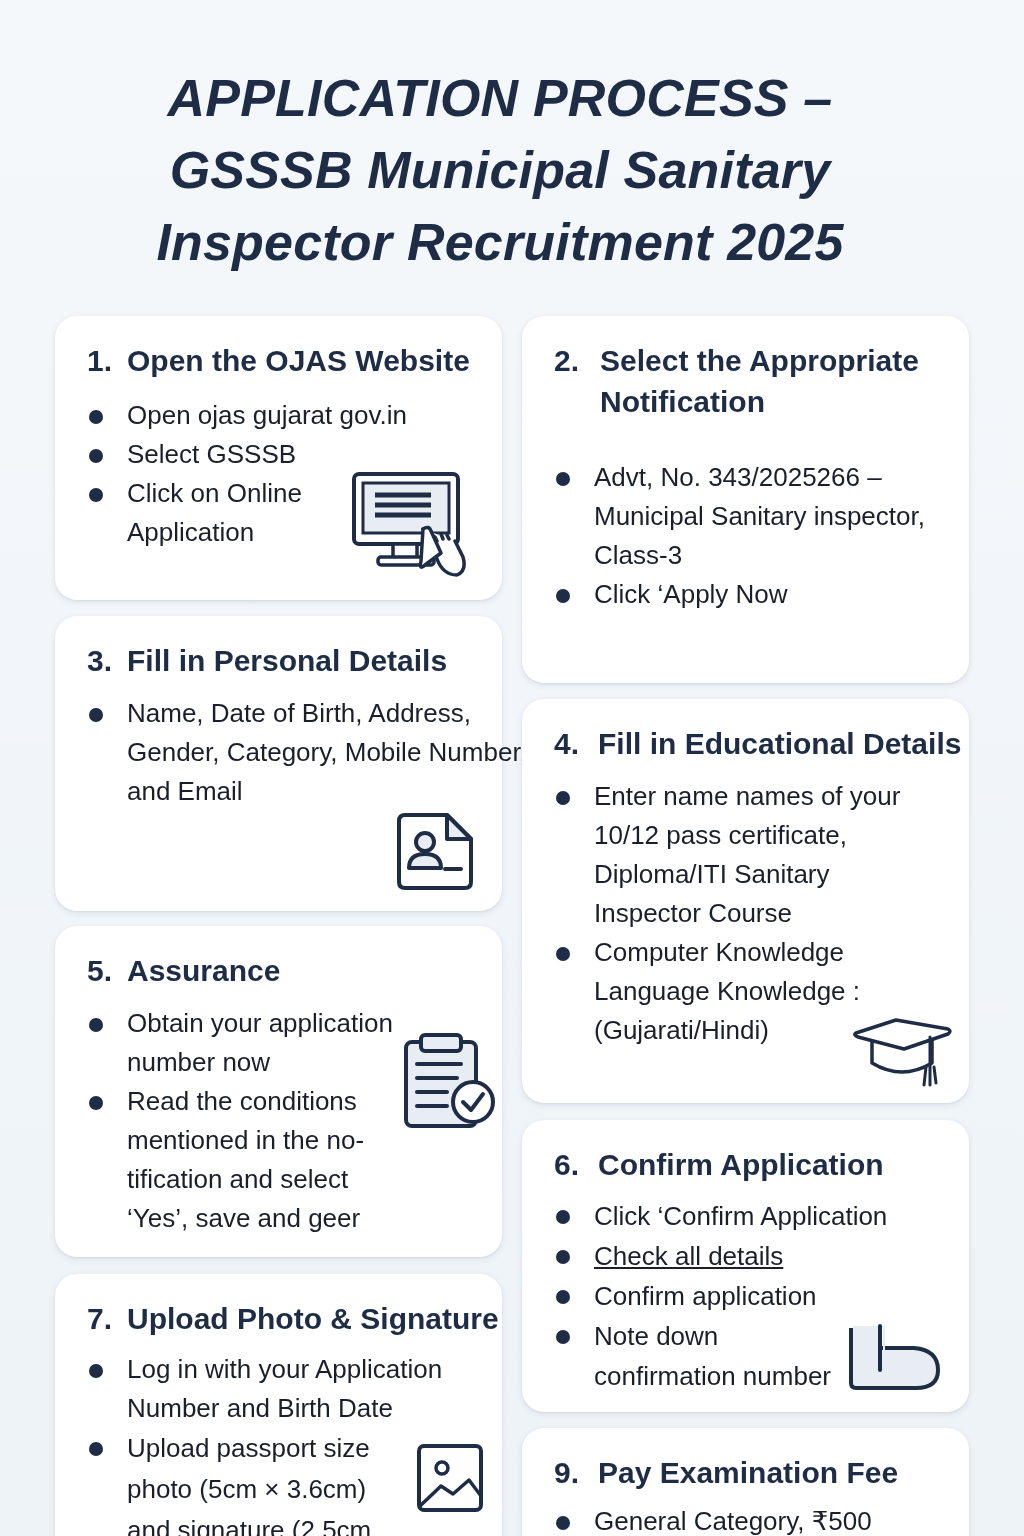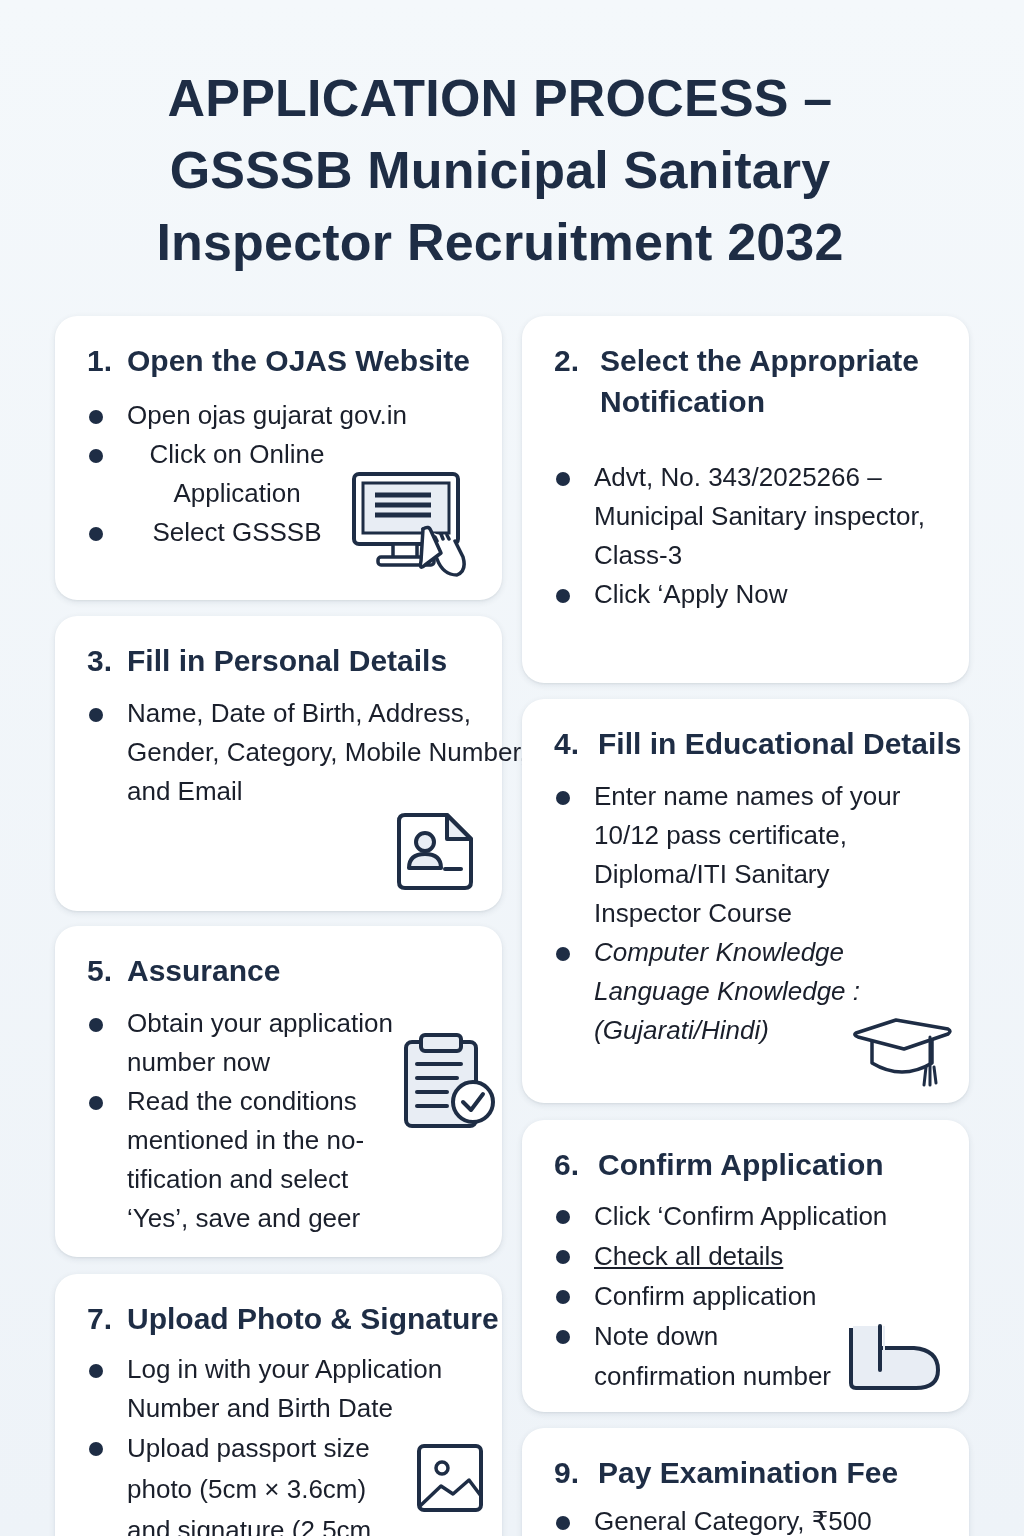--- a/index.html
+++ b/index.html
@@ -9,21 +9,21 @@
     font-family: "Liberation Sans", "DejaVu Sans", sans-serif;
     color: #1e2b3e;
   }
   .page { position: relative; width: 1024px; height: 1536px;
     background: linear-gradient(180deg, #f4f8fb 0%, #eef3f8 100%); }
   .title {
     position: absolute; left: 0; top: 62px; width: 1000px;
     text-align: center; font-weight: 700; font-size: 52px; line-height: 72px;
     color: #1e2d45; letter-spacing: 0.2px;
   }
-  .title div { white-space: nowrap; }
+  .title div { white-space: nowrap; font-style: italic; }
   .card {
     position: absolute; background: #ffffff; border-radius: 22px;
     box-shadow: 0 2px 6px rgba(30,45,69,0.10), 0 1px 2px rgba(30,45,69,0.06);
   }
   .card-head {
     position: absolute; left: 32px; top: 24px; right: 0;
     font-weight: 700; font-size: 30px; line-height: 41px; color: #1e2d45;
     display: flex; white-space: nowrap;
   }
   .card-head .num { width: 40px; flex: none; }
@@ -41,32 +41,32 @@
   .icon svg { display: block; }
 </style>
 </head>
 <body>
 
 <div class="page">
 
   <div class="title">
     <div>APPLICATION PROCESS –</div>
     <div>GSSSB Municipal Sanitary</div>
-    <div>Inspector Recruitment 2032</div>
+    <div>Inspector Recruitment 2025</div>
   </div>
 
   <div class="card" style="left:55px; top:316px; width:447px; height:284px;">
     <div class="card-head">
       <span class="num">1.</span>
       <span class="txt">Open the OJAS Website</span>
     </div>
-    <ul class="bullets" style="top:80px; width:260px;text-align:center;">
+    <ul class="bullets" style="top:80px; width:260px;">
       <li style="white-space:nowrap;">Open ojas gujarat gov.in</li>
+      <li>Select GSSSB</li>
       <li>Click on Online Application</li>
-      <li>Select GSSSB</li>
     </ul>
     <div class="icon" style="left:296px; top:155px;">
       <svg width="116" height="112" viewBox="0 0 116 112">
         <rect x="3" y="3" width="104" height="70" rx="5" fill="#fff" stroke="#1e2d45" stroke-width="4"></rect>
         <rect x="12" y="12" width="86" height="50" fill="#e8edf4" stroke="#1e2d45" stroke-width="3"></rect>
         <line x1="24" y1="24" x2="80" y2="24" stroke="#1e2d45" stroke-width="5"></line>
         <line x1="24" y1="34" x2="80" y2="34" stroke="#1e2d45" stroke-width="5"></line>
         <line x1="24" y1="44" x2="80" y2="44" stroke="#1e2d45" stroke-width="5"></line>
         <rect x="42" y="73" width="24" height="14" fill="#fff" stroke="#1e2d45" stroke-width="3.5"></rect>
         <rect x="27" y="86" width="56" height="8" rx="3" fill="#fff" stroke="#1e2d45" stroke-width="3.5"></rect>
@@ -106,21 +106,21 @@
     </div>
   </div>
 
   <div class="card" style="left:522px; top:699px; width:447px; height:404px;">
     <div class="card-head">
       <span class="num" style="width:44px;">4.</span>
       <span class="txt">Fill in Educational Details</span>
     </div>
     <ul class="bullets" style="top:78px; width:380px;">
       <li style="width:370px;">Enter name names of your 10/12 pass certificate, Diploma/ITI Sanitary Inspector Course</li>
-      <li style="width:340px;font-style:italic;">Computer Knowledge Language Knowledge : (Gujarati/Hindi)</li>
+      <li style="width:340px;">Computer Knowledge Language Knowledge : (Gujarati/Hindi)</li>
     </ul>
     <div class="icon" style="left:330px; top:318px;">
       <svg width="100" height="72" viewBox="0 0 100 72">
         <path d="M4 16 L44 3 L96 12 Q100 14 96 17 L52 32 L6 20 Q1 18 4 16 Z" fill="#fff" stroke="#1e2d45" stroke-width="3.5" stroke-linejoin="round"></path>
         <path d="M20 24 V46 Q50 64 80 46 V22" fill="none" stroke="#1e2d45" stroke-width="3.5" stroke-linejoin="round"></path>
         <path d="M78 20 V50 M74 50 L72 68 M78 50 V68 M82 50 L84 66" fill="none" stroke="#1e2d45" stroke-width="3" stroke-linecap="round"></path>
       </svg>
     </div>
   </div>
 

